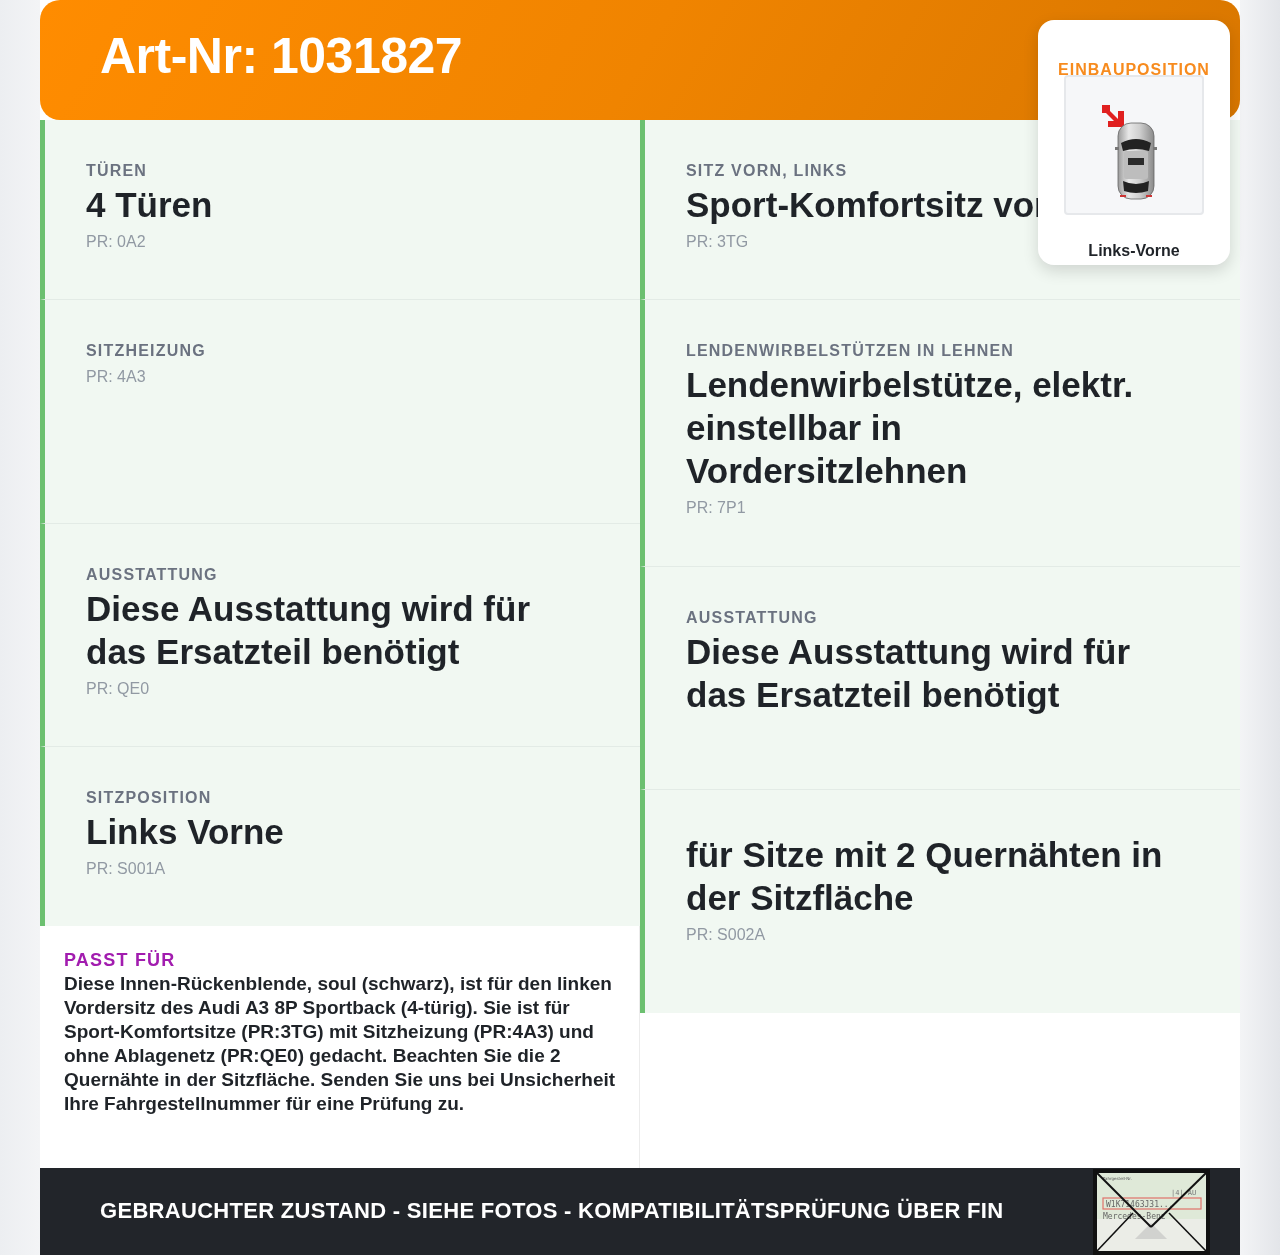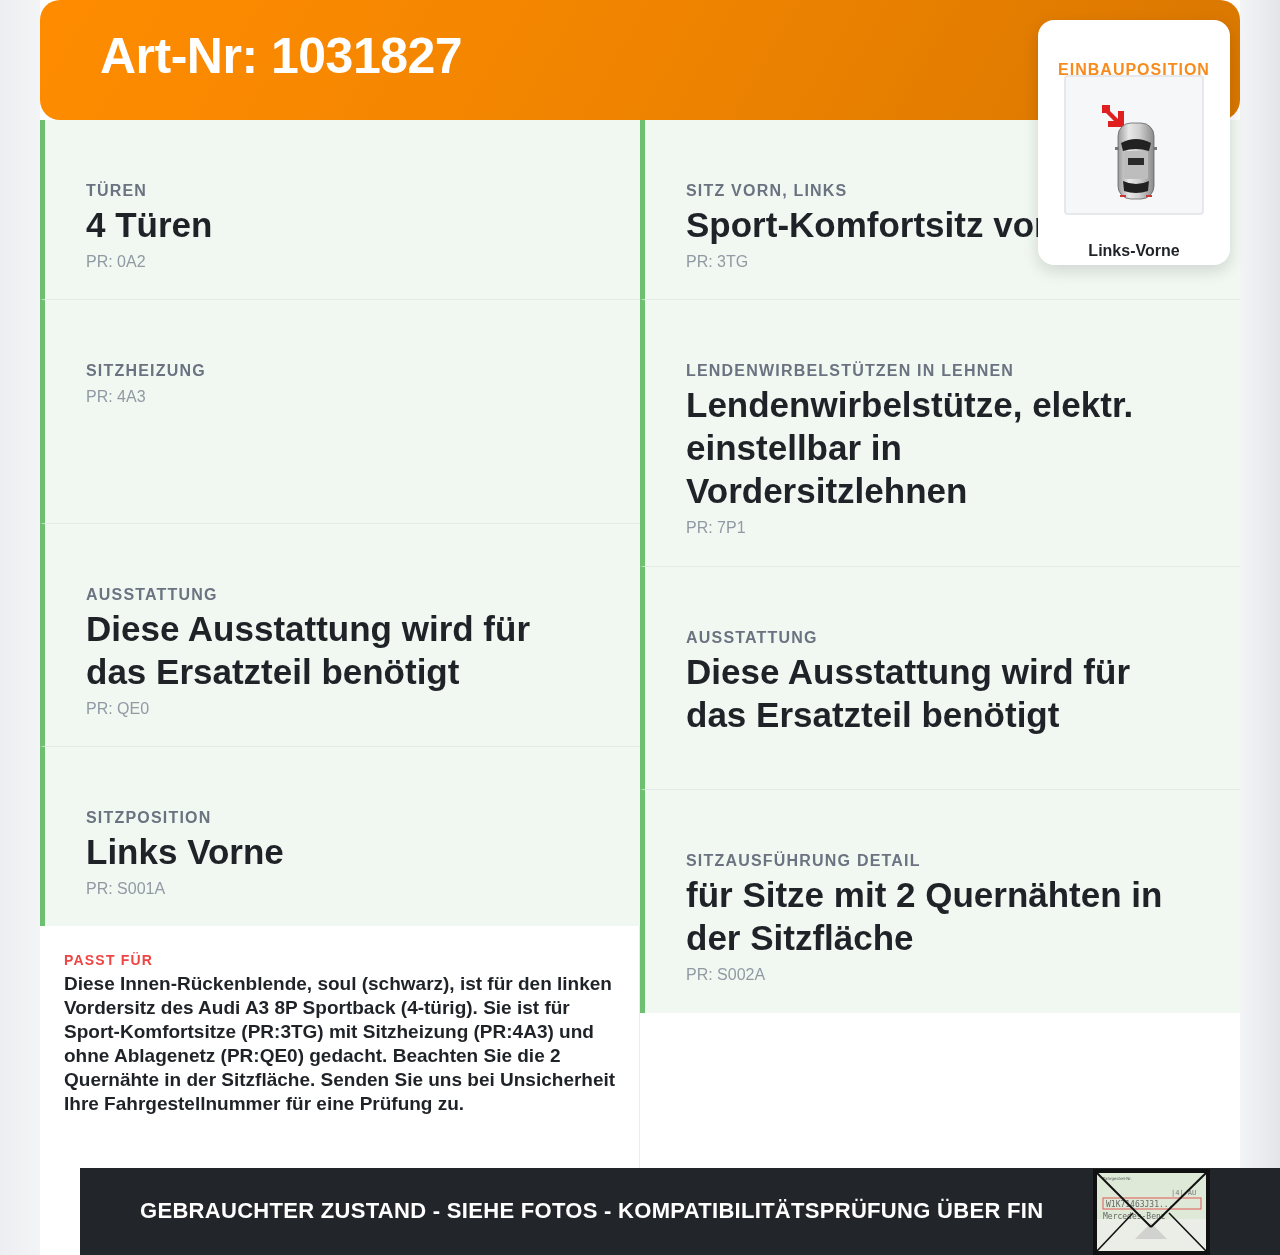--- a/index.html
+++ b/index.html
@@ -31,46 +31,45 @@
     .col-right { left: 600px; }
     .card {
       position: relative; width: 600px;
       background: #f1f8f2;
       border-left: 5px solid #6cc070;
       border-bottom: 1px solid #e3ebe6;
       padding: 0 40px 0 41px;
     }
     .card-label {
       font-size: 16px; font-weight: 700; letter-spacing: 1.2px;
-      color: #6b7280; text-transform: uppercase; line-height: 20px; margin-top: 20px;
+      color: #6b7280; text-transform: uppercase; line-height: 20px;
     }
     .card-value {
       font-size: 35px; font-weight: 700; color: #1f2328;
       line-height: 43px; margin-top: 2px;
     }
     .card-pr {
       font-size: 16px; color: #9199a3; line-height: 20px; margin-top: 6px;
     }
     .fits {
       position: absolute; left: 0; top: 926px; width: 600px; height: 242px;
       background: #ffffff; border-right: 1px solid #ececec;
       padding: 25px 24px 0 24px;
     }
     .fits-label {
-      font-size: 14px; font-weight: 700; letter-spacing: 1.2px; color: #ef4444;
+      font-size: 18px; font-weight: 700; letter-spacing: 1.2px; color: #a21caf;
       line-height: 18px;
     }
     .fits-text {
       font-size: 19px; font-weight: 700; color: #1f2328; line-height: 24px;
       margin-top: 3px; width: 560px;
     }
     .footer {
       position: absolute; left: 0; top: 1168px; width: 1200px; height: 87px;
       background: #22252a;
-      margin-left: 40px;
     }
     .footer-text {
       position: absolute; left: 60px; top: 30px;
       font-size: 22px; font-weight: 700; color: #ffffff; letter-spacing: 0.3px;
       line-height: 26px;
     }
     .fin-image {
       position: absolute; left: 1053px; top: 1169px; width: 117px; height: 86px;
       background: #f0abfc; border: 2px solid #111; overflow: hidden;
     }
@@ -133,21 +132,20 @@
     <div class="card" style="height:267px;padding-top:41px;">
       <div class="card-label">LENDENWIRBELSTÜTZEN IN LEHNEN</div>
       <div class="card-value" style="width:500px;">Lendenwirbelstütze, elektr. einstellbar in Vordersitzlehnen</div>
       <div class="card-pr">PR: 7P1</div>
     </div>
     <div class="card" style="height:223px;padding-top:41px;">
       <div class="card-label">AUSSTATTUNG</div>
       <div class="card-value">Diese Ausstattung wird für das Ersatzteil benötigt</div>
     </div>
     <div class="card" style="height:223px;padding-top:41px;border-bottom:none;">
-      <div class="card-label">SITZAUSFÜHRUNG DETAIL</div>
       <div class="card-value">für Sitze mit 2 Quernähten in der Sitzfläche</div>
       <div class="card-pr">PR: S002A</div>
     </div>
   </div>
 
   <div class="fits">
     <div class="fits-label">PASST FÜR</div>
     <p class="fits-text">Diese Innen-Rückenblende, soul (schwarz), ist für den linken Vordersitz des Audi A3 8P Sportback (4-türig). Sie ist für Sport-Komfortsitze (PR:3TG) mit Sitzheizung (PR:4A3) und ohne Ablagenetz (PR:QE0) gedacht. Beachten Sie die 2 Quernähte in der Sitzfläche. Senden Sie uns bei Unsicherheit Ihre Fahrgestellnummer für eine Prüfung zu.</p>
   </div>
 

